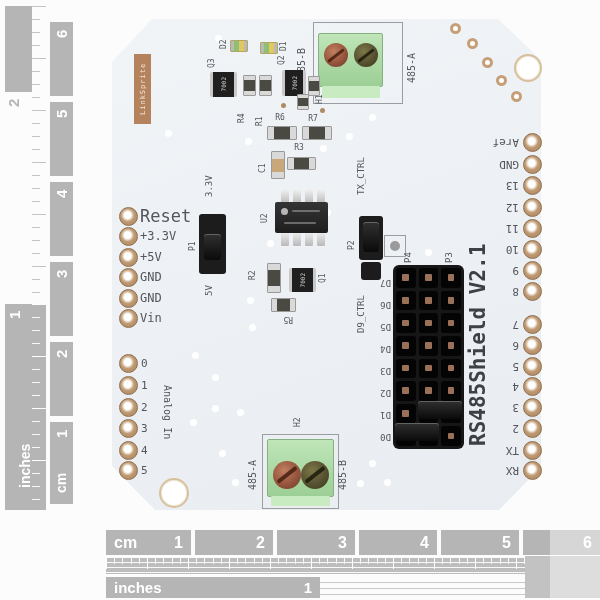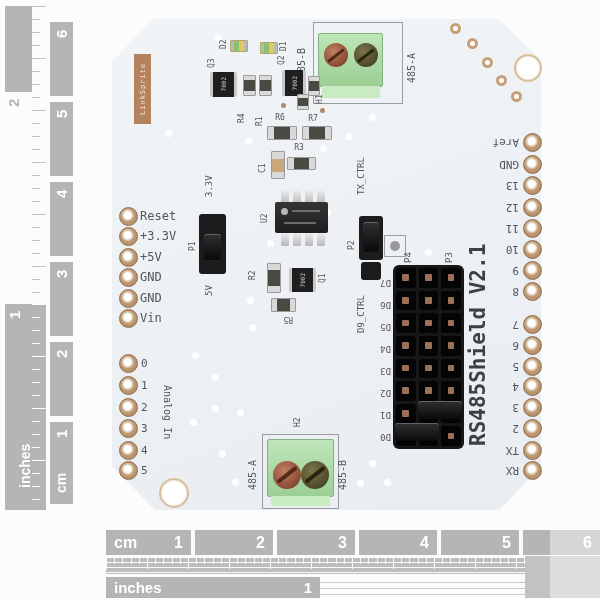--- a/index.html
+++ b/index.html
@@ -236,21 +236,21 @@
   <div class="cap" style="left:204px;top:234px;width:17px;height:26px;"></div>
   <div class="lab vup" style="left:188px;top:238px;width:9px;height:16px;font-size:8px;">P1</div>
   <div class="lab vup" style="left:204px;top:280px;width:11px;height:22px;font-size:9px;">5V</div>
 
   <div class="ring" style="left:119px;top:207px;"></div>
   <div class="ring" style="left:119px;top:227px;"></div>
   <div class="ring" style="left:119px;top:248px;"></div>
   <div class="ring" style="left:119px;top:268px;"></div>
   <div class="ring" style="left:119px;top:289px;"></div>
   <div class="ring" style="left:119px;top:309px;"></div>
-  <div class="lab" style="left:140px;top:210px;width:48px;height:12px;font-size:12px;justify-content:flex-start;">Reset</div>
+  <div class="lab" style="left:140px;top:210px;width:48px;height:12px;font-size:17px;justify-content:flex-start;">Reset</div>
   <div class="lab" style="left:140px;top:230px;width:48px;height:12px;font-size:12px;justify-content:flex-start;">+3.3V</div>
   <div class="lab" style="left:140px;top:251px;width:48px;height:12px;font-size:12px;justify-content:flex-start;">+5V</div>
   <div class="lab" style="left:140px;top:271px;width:48px;height:12px;font-size:12px;justify-content:flex-start;">GND</div>
   <div class="lab" style="left:140px;top:292px;width:48px;height:12px;font-size:12px;justify-content:flex-start;">GND</div>
   <div class="lab" style="left:140px;top:312px;width:48px;height:12px;font-size:12px;justify-content:flex-start;">Vin</div>
 
   <div class="ring" style="left:119px;top:354px;"></div>
   <div class="ring" style="left:119px;top:376px;"></div>
   <div class="ring" style="left:119px;top:398px;"></div>
   <div class="ring" style="left:119px;top:419px;"></div>

